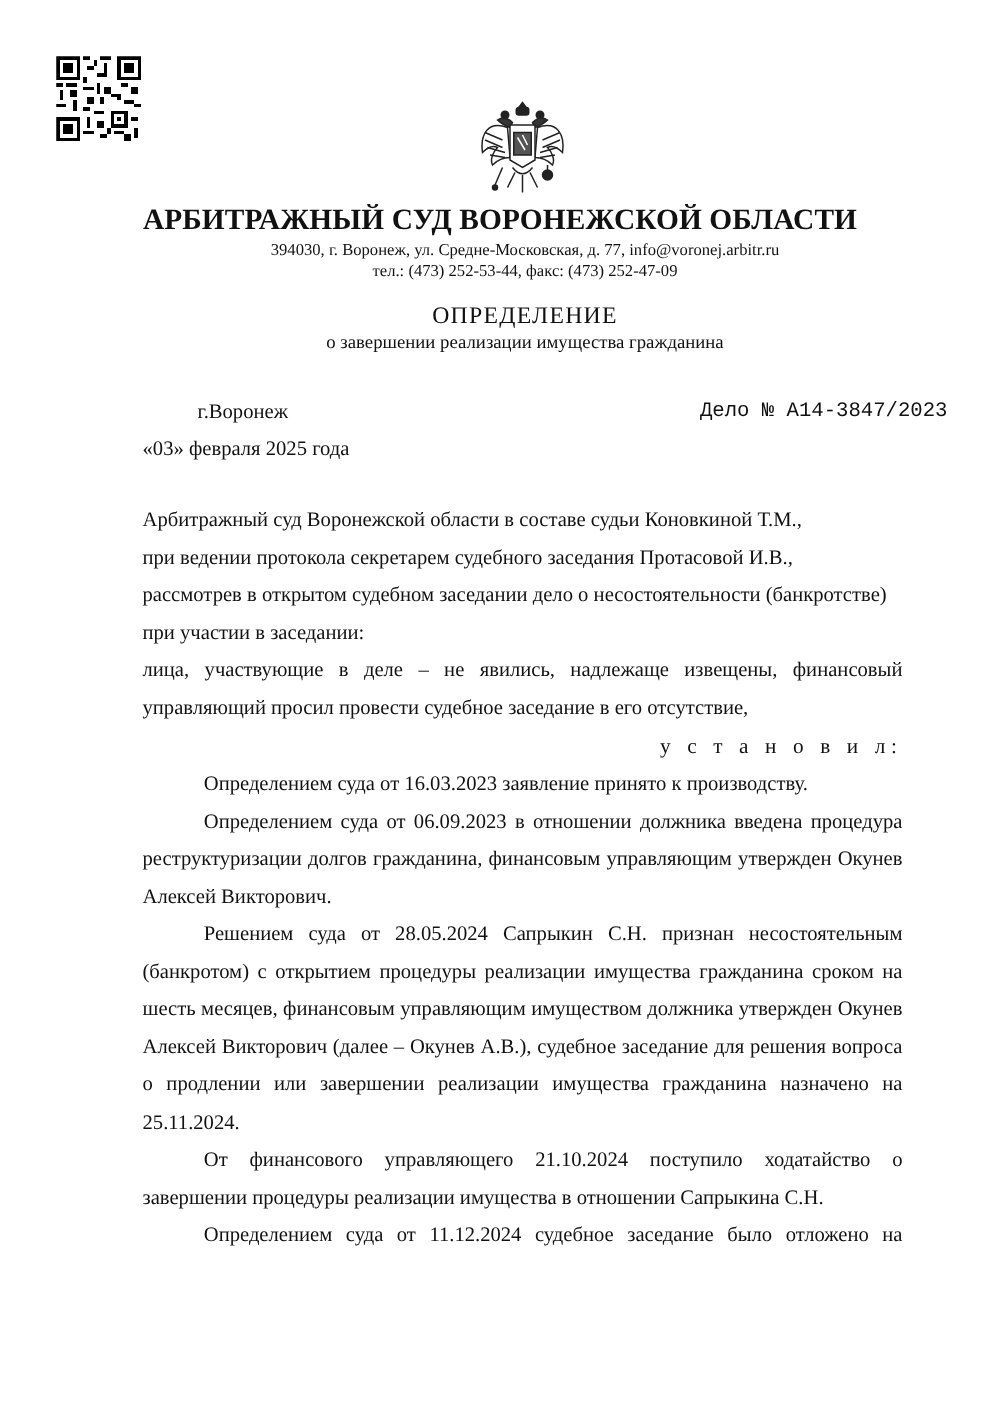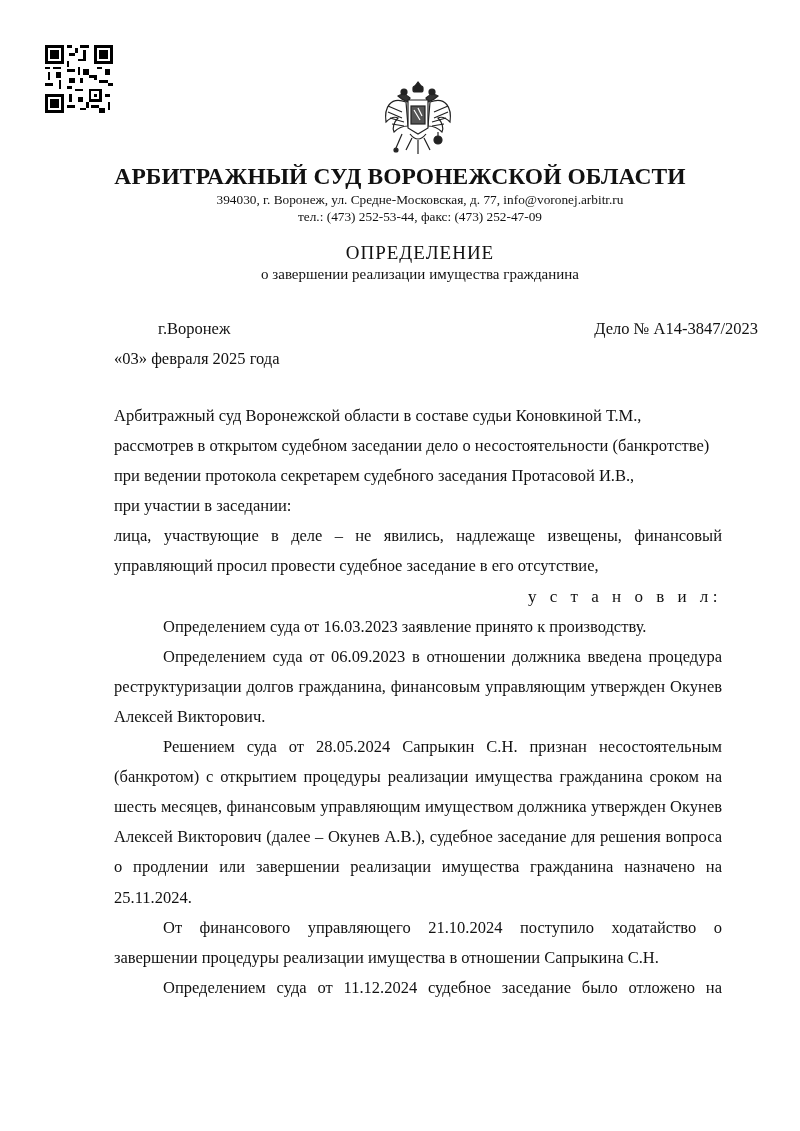--- a/index.html
+++ b/index.html
@@ -7,21 +7,21 @@
          font-family: "Liberation Serif", "DejaVu Serif", serif; color: #111; }
   .qr { position: absolute; left: 45px; top: 45px; width: 68px; height: 68px; }
   .emblem { position: absolute; left: 380px; top: 78px; width: 76px; height: 84px; }
   .court-name { position: absolute; left: 0; width: 800px; top: 163px; text-align: center;
                 font-weight: bold; font-size: 23.5px; letter-spacing: 0.1px; }
   .court-addr { position: absolute; left: 0; width: 840px; top: 192px; text-align: center; font-size: 13.3px; }
   .court-phone { position: absolute; left: 0; width: 840px; top: 209px; text-align: center; font-size: 13.3px; }
   .doc-type { position: absolute; left: 0; width: 840px; top: 242px; text-align: center; font-size: 19px; letter-spacing: 1px; }
   .doc-subtitle { position: absolute; left: 0; width: 840px; top: 266px; text-align: center; font-size: 15px; }
   .meta-row { position: absolute; left: 114px; width: 600px; font-size: 16.5px; }
-  .meta-row .right { position: absolute; right: 0; top: 0; }
+  .meta-row .right { position: absolute; right: 0; top: 0; font-family: Liberation Mono, monospace; }
   .body-text { position: absolute; left: 114px; width: 608px; top: 401px; font-size: 16.5px; line-height: 30.1px; }
   .body-text p { margin: 0; }
   .j { text-align: justify; text-align-last: left; }
   .ind { text-indent: 49px; }
   .ustanovil { text-align: right; letter-spacing: 4.5px; font-size: 17px; margin-left: 6px; }
   .last-line-justify { text-align: justify; text-align-last: justify; }
 </style>
 </head>
 <body>
 
@@ -113,22 +113,22 @@
 <div class="doc-subtitle">о завершении реализации имущества гражданина</div>
 
 <div class="meta-row" style="top:319px;margin-left:44px;">
   <span>г.Воронеж</span>
   <span class="right">Дело № А14-3847/2023</span>
 </div>
 <div class="meta-row" style="top:349px;">«03» февраля 2025 года</div>
 
 <div class="body-text">
   <p>Арбитражный суд Воронежской области в составе судьи  Коновкиной Т.М.,</p>
+  <p>при ведении протокола секретарем судебного заседания Протасовой И.В.,</p>
   <p>рассмотрев в открытом судебном заседании дело о несостоятельности (банкротстве)</p>
-  <p>при ведении протокола секретарем судебного заседания Протасовой И.В.,</p>
   <p>при участии в заседании:</p>
   <p class="j">лица, участвующие в деле – не явились, надлежаще извещены, финансовый управляющий просил провести судебное заседание в его отсутствие,</p>
   <p class="ustanovil">у с т а н о в и л:</p>
   <p class="j ind">Определением суда от 16.03.2023 заявление принято к производству.</p>
   <p class="j ind">Определением суда от 06.09.2023 в отношении должника введена процедура реструктуризации долгов гражданина, финансовым управляющим утвержден Окунев Алексей Викторович.</p>
   <p class="j ind">Решением суда от 28.05.2024 Сапрыкин С.Н. признан несостоятельным (банкротом) с открытием процедуры реализации имущества гражданина сроком на шесть месяцев, финансовым управляющим имуществом должника утвержден Окунев Алексей Викторович (далее – Окунев А.В.), судебное заседание для решения вопроса о продлении или завершении реализации имущества гражданина назначено на 25.11.2024.</p>
   <p class="j ind">От финансового управляющего 21.10.2024 поступило ходатайство о завершении процедуры реализации имущества в отношении Сапрыкина С.Н.</p>
   <p class="ind last-line-justify">Определением суда от 11.12.2024 судебное заседание было отложено на</p>
 </div>
 

